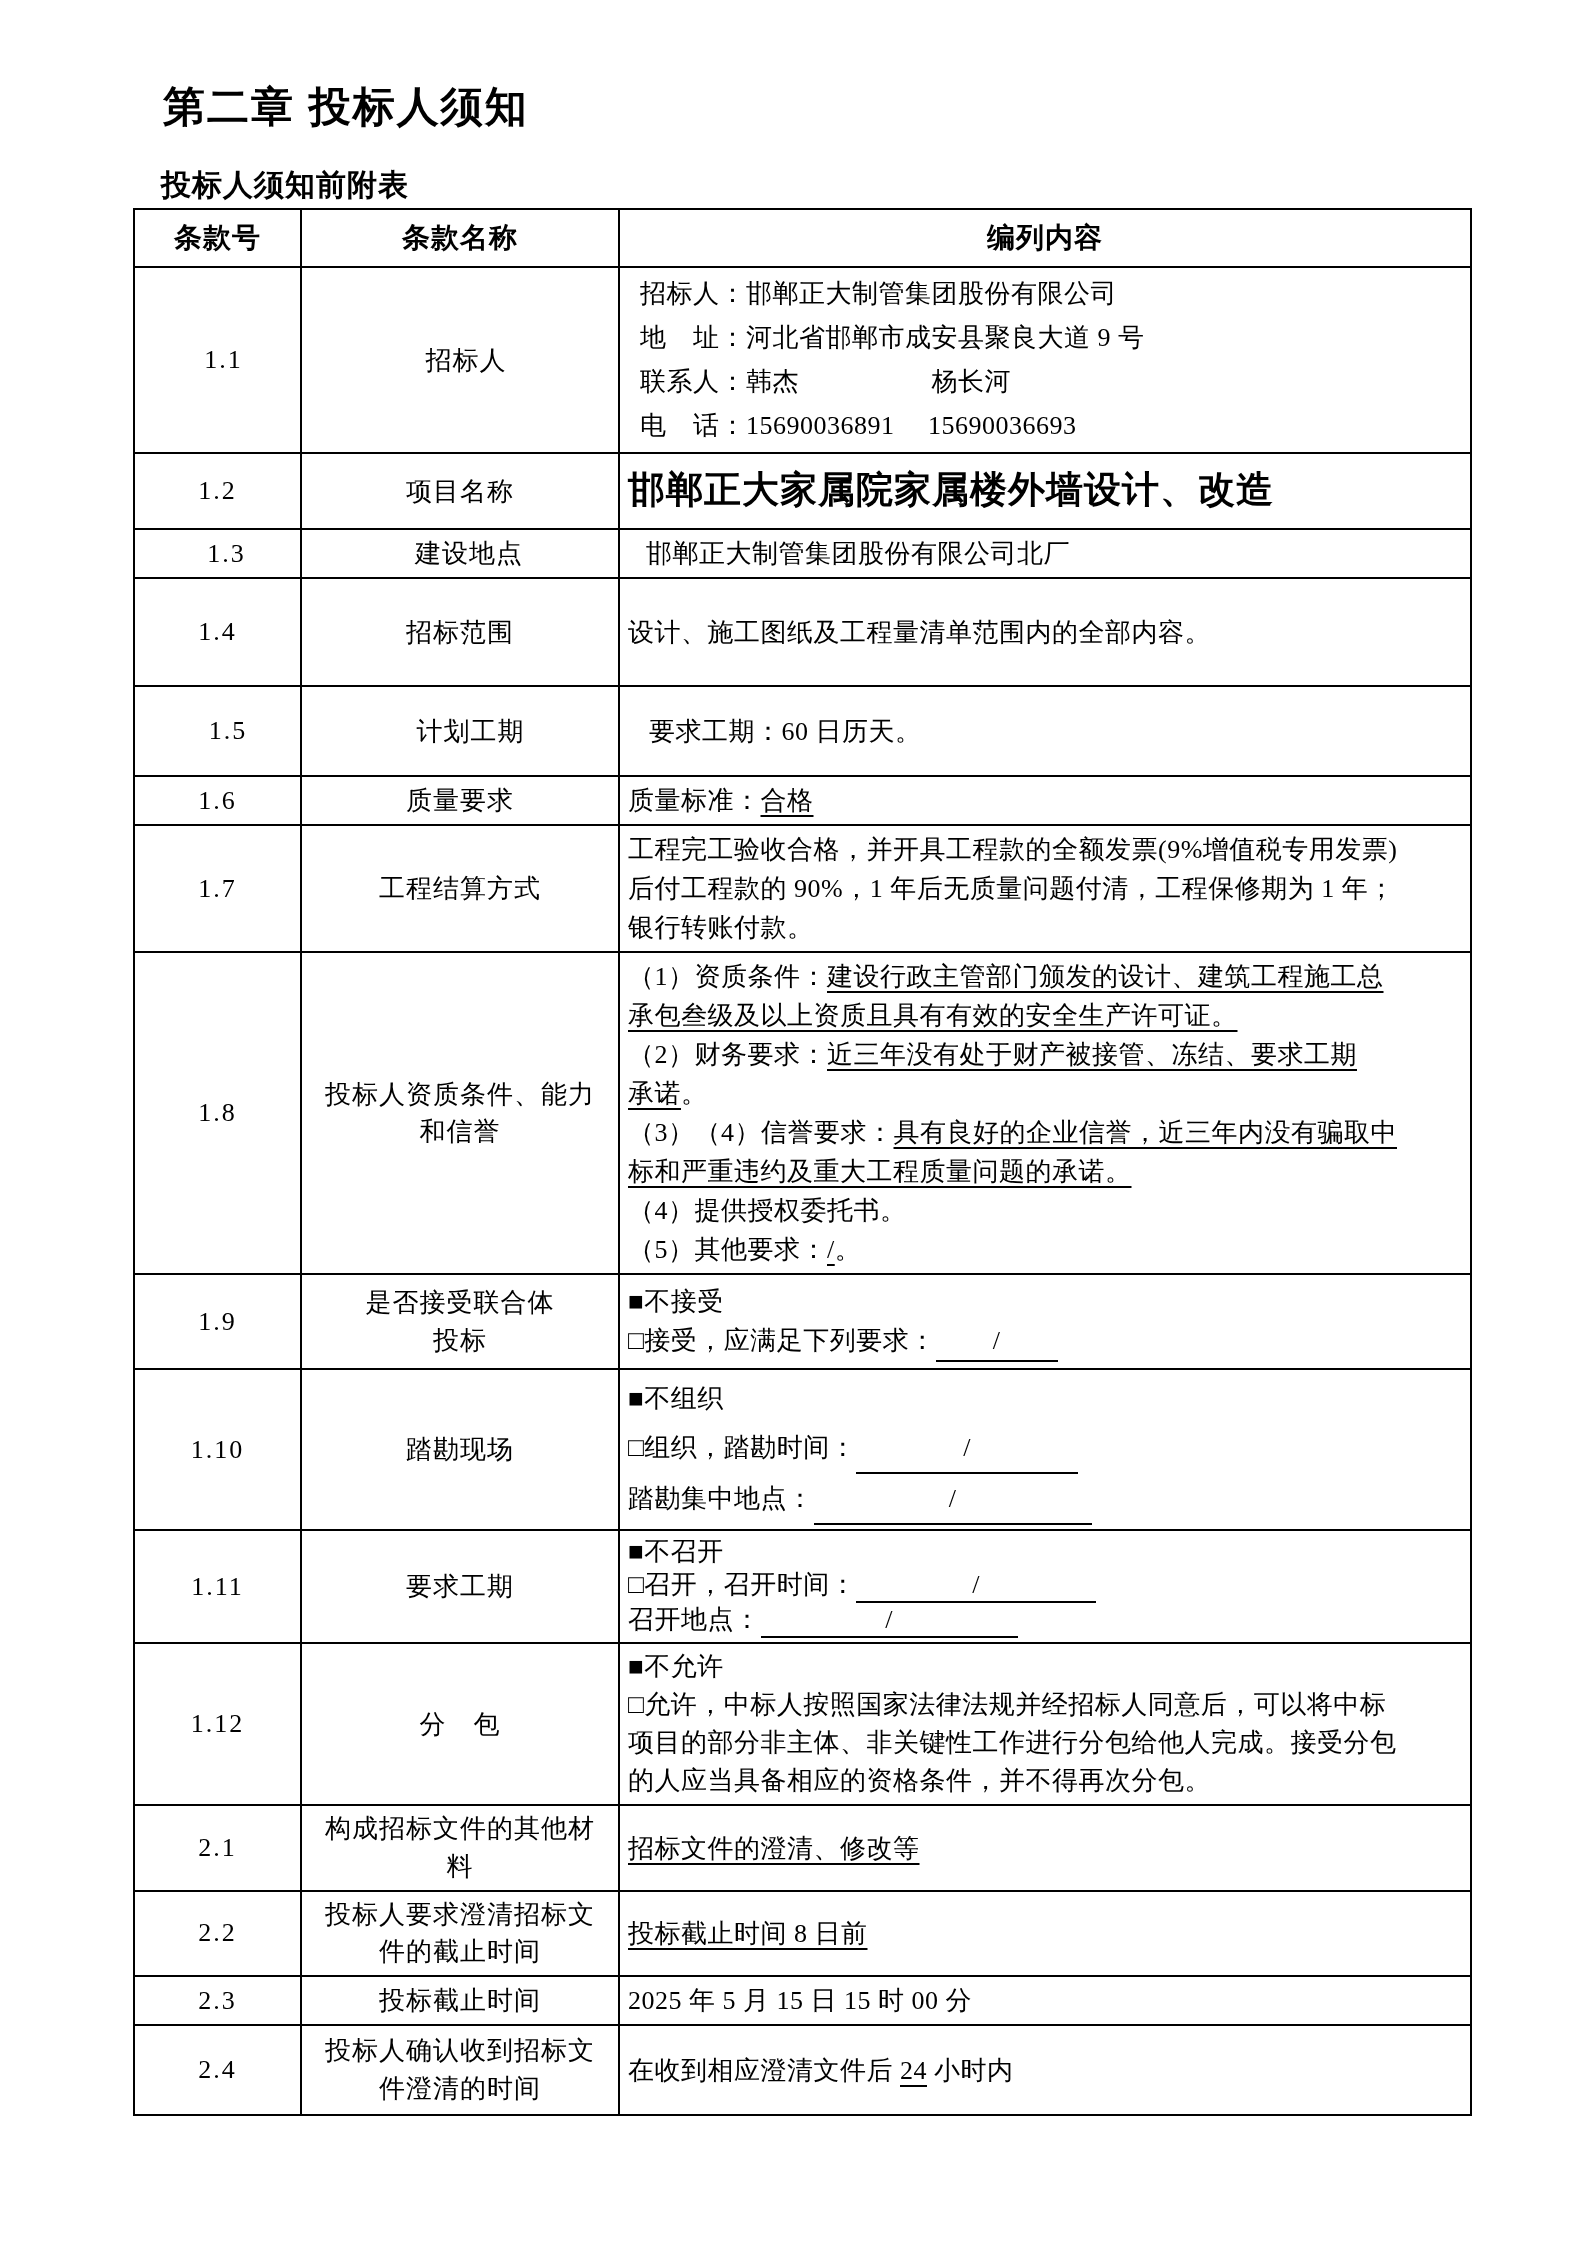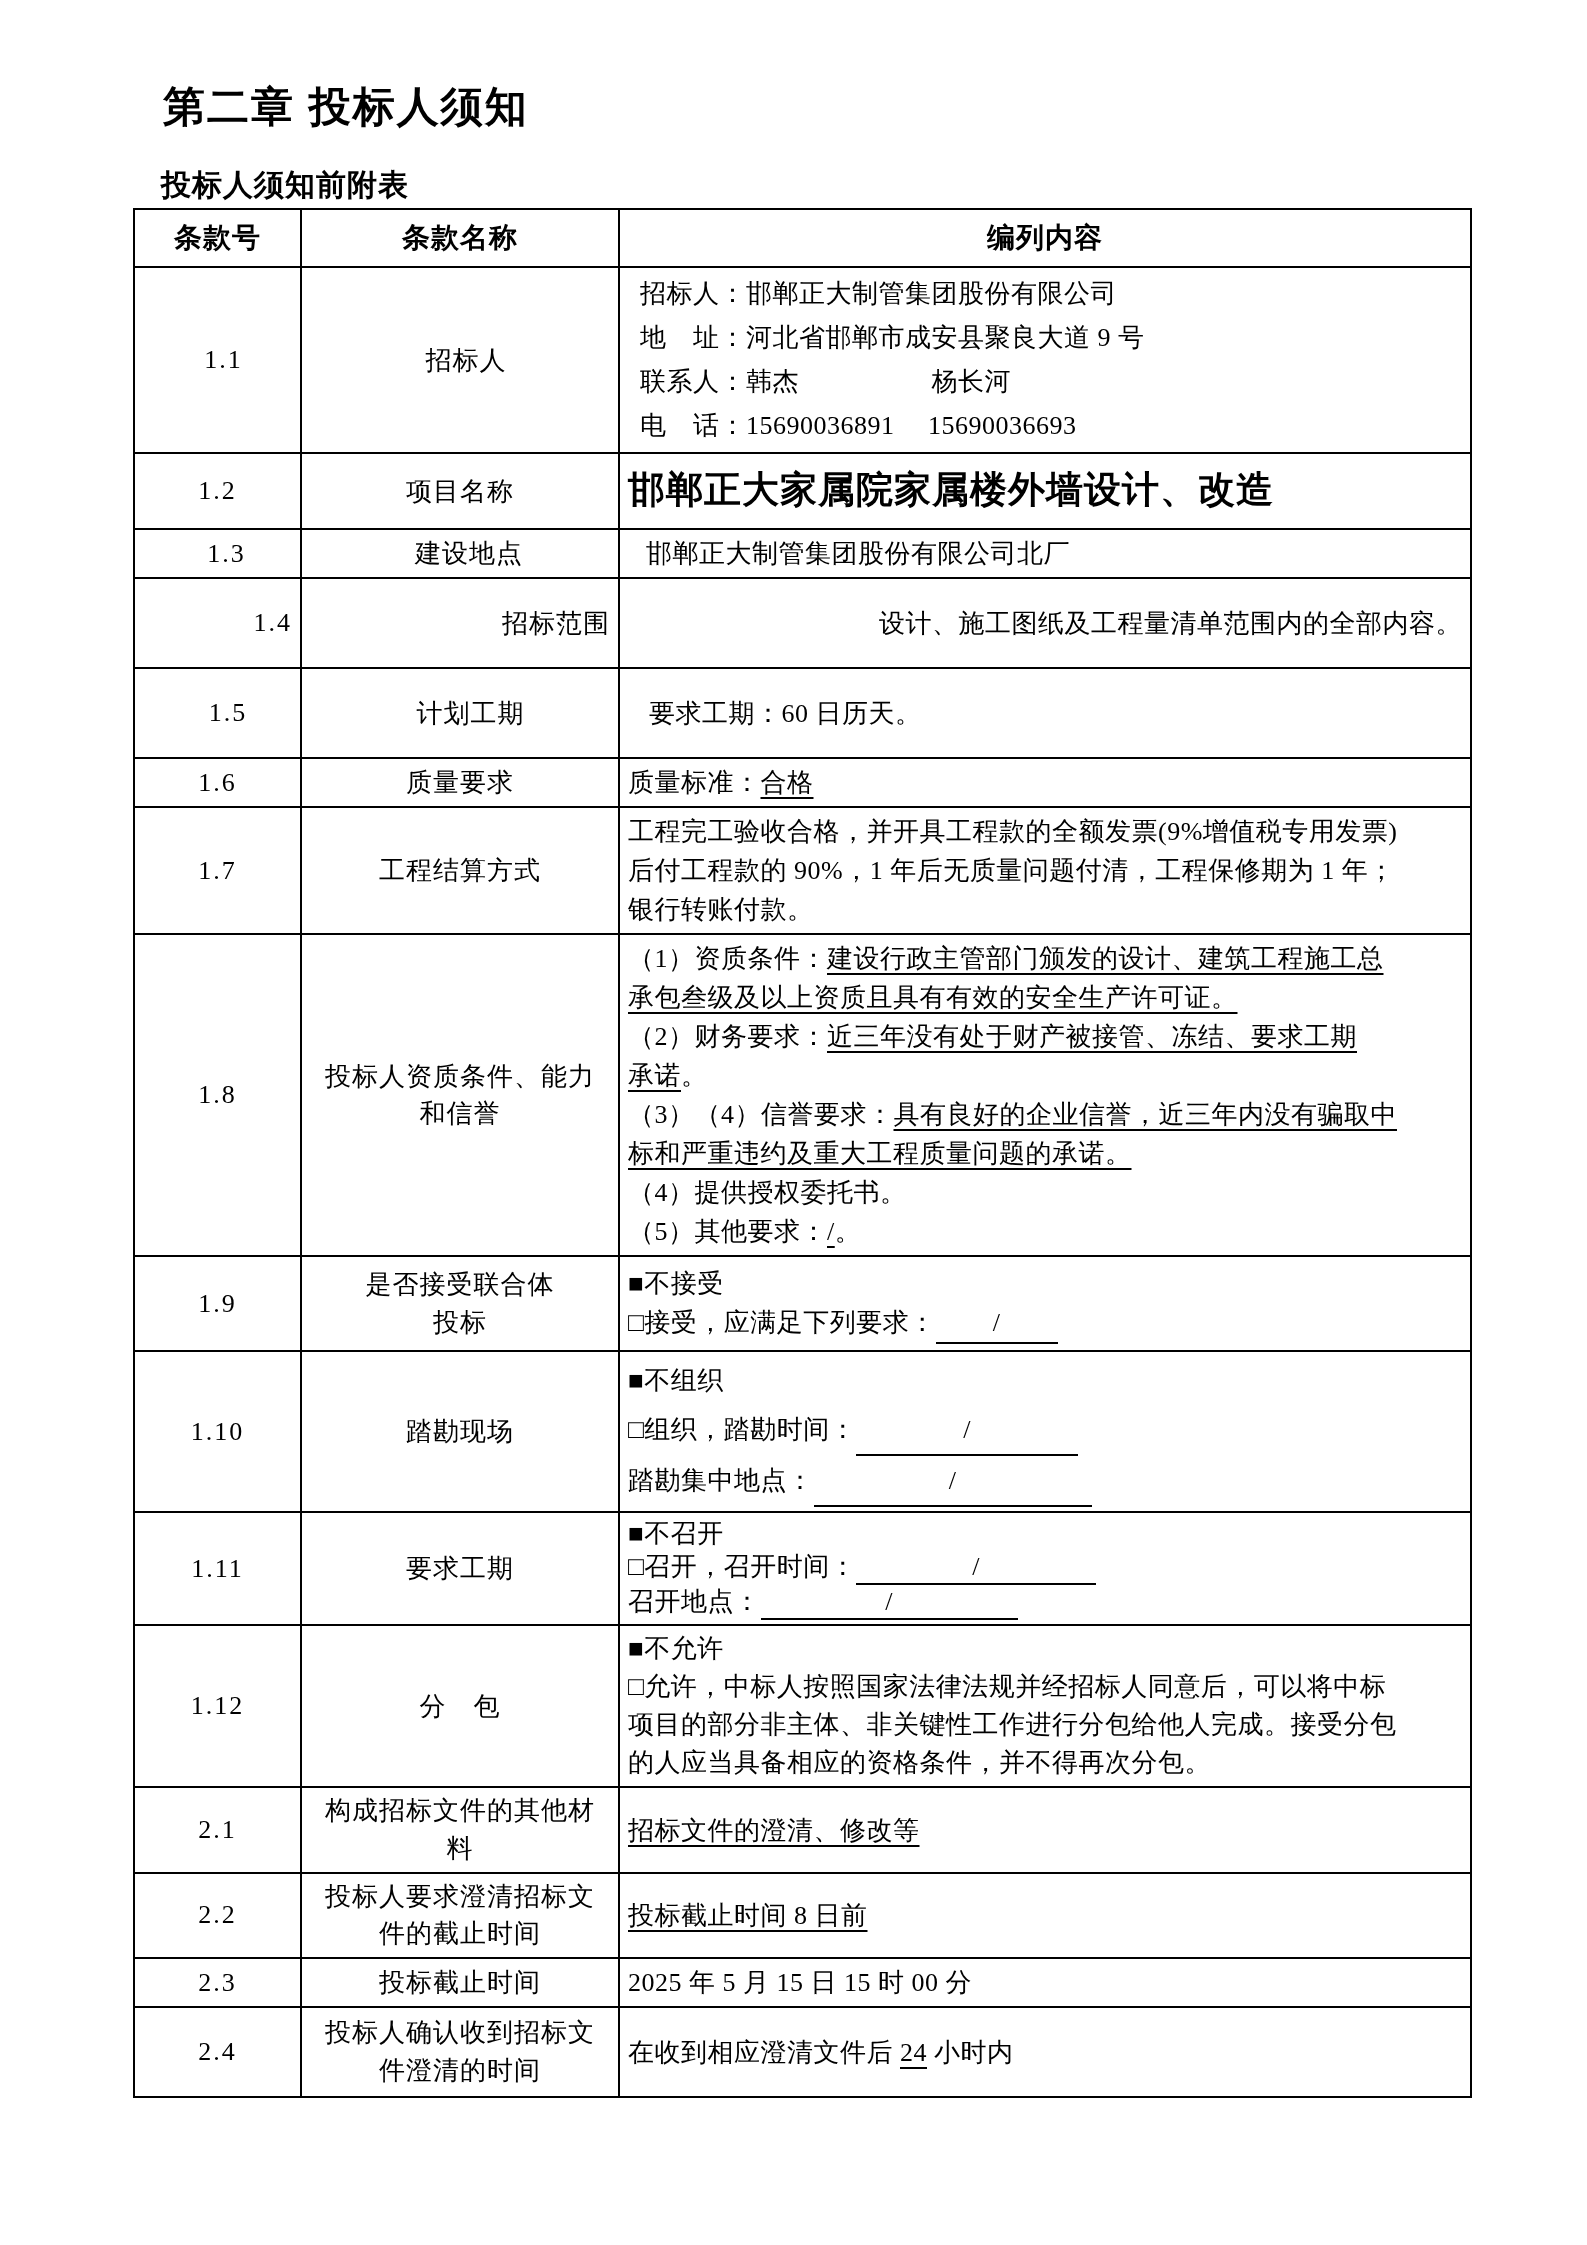--- a/index.html
+++ b/index.html
@@ -40,21 +40,21 @@
     font-weight:bold;font-size:37px;letter-spacing:1px;
   }
   .blank{
     display:inline-block;border-bottom:2px solid #000;
     text-align:center;font-style:normal;
   }
   
   tbody tr:nth-child(1)>td{height:178px;padding-left:20px;}
   tbody tr:nth-child(2)>td{height:76px;}
   tbody tr:nth-child(3)>td{height:41px;padding-left:26px;}
-  tbody tr:nth-child(4)>td{height:90px;text-align:right;}
+  tbody tr:nth-child(4)>td{height:108px;}
   tbody tr:nth-child(5)>td{height:90px;padding-left:29px;}
   tbody tr:nth-child(6)>td{height:45px;}
   tbody tr:nth-child(7)>td{height:120px;}
   tbody tr:nth-child(8)>td{height:313px;}
   tbody tr:nth-child(9)>td{height:95px;}
   tbody tr:nth-child(10)>td{height:155px;}
   tbody tr:nth-child(11)>td{height:100px;}
   tbody tr:nth-child(12)>td{height:156px;}
   tbody tr:nth-child(13)>td{height:75px;}
   tbody tr:nth-child(14)>td{height:74px;}

